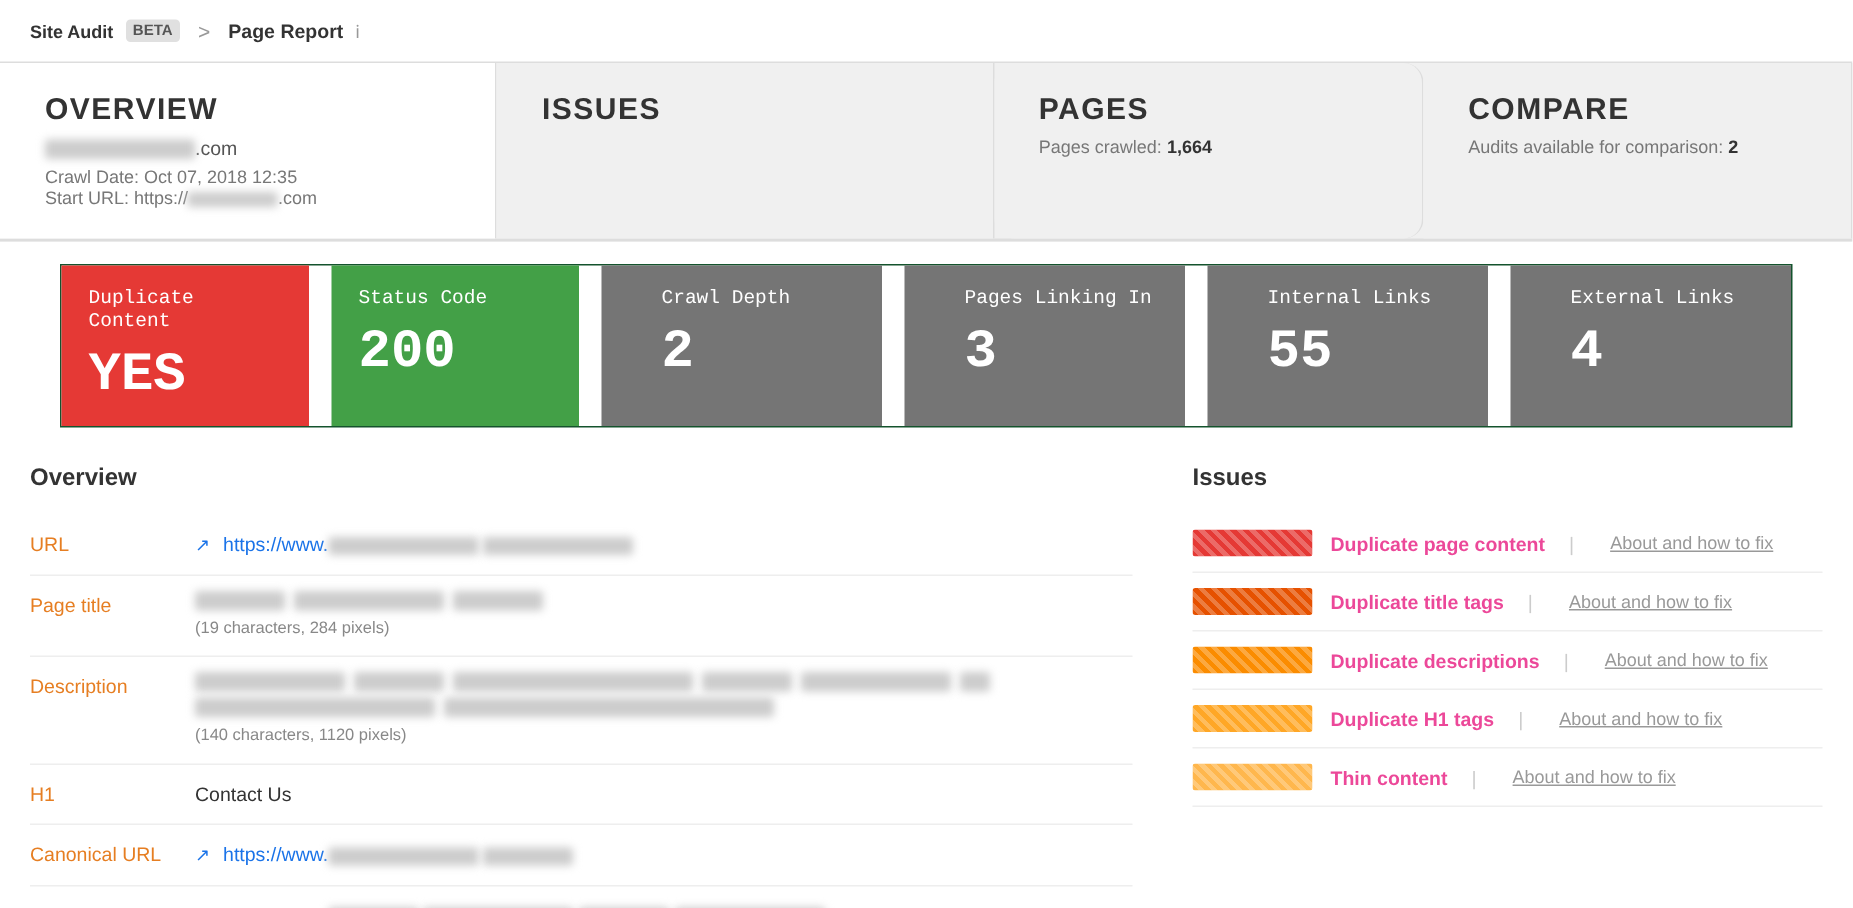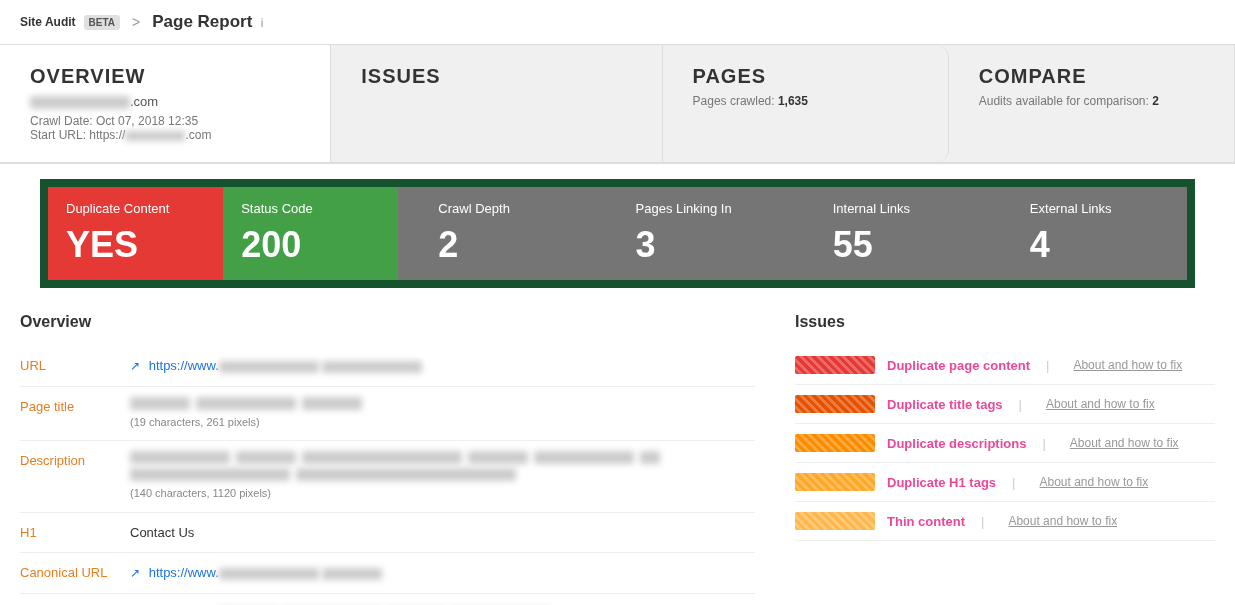--- a/index.html
+++ b/index.html
@@ -4,27 +4,27 @@
   <style>
     * { box-sizing: border-box; margin: 0; padding: 0; }
     body { font-family: Arial, sans-serif; font-size: 13px; color: #333; background: #fff; width: 1235px; }
 
     
     .header { display: flex; align-items: center; justify-content: space-between; padding: 12px 20px; border-bottom: 1px solid #ddd; }
     .header-left { display: flex; align-items: center; gap: 8px; font-size: 14px; color: #555; }
     .header-left .site-audit { font-weight: bold; color: #333; font-size: 12px; }
     .beta-badge { background: #e0e0e0; color: #555; font-size: 10px; font-weight: bold; padding: 2px 5px; border-radius: 3px; vertical-align: middle; }
     .header-left .separator { color: #999; margin: 0 4px; }
-    .page-report-title { font-weight: bold; font-size: 17px; color: #333; }
+    .page-report-title { font-weight: bold; font-size: 13px; color: #333; }
     .info-icon { color: #999; font-size: 12px; cursor: pointer; }
     .logo { color: #1a73e8; font-size: 22px; font-weight: bold; }
     .logo span { color: #e8a01a; }
 
     
-    .metric-cards { display: flex; gap: 0; margin: 15px 20px; border: 8px solid #14532d; }
+    .metric-cards { display: flex; gap: 15px; margin: 15px 20px; border: 1px solid #14532d; font-family: Liberation Mono, monospace; }
     .metric-card { padding: 14px 18px; flex: 1; color: #fff; }
     .metric-card .metric-label { font-size: 13px; font-weight: normal; margin-bottom: 8px; }
     .metric-card .metric-value { font-size: 36px; font-weight: bold; }
     .card-red { background: #e53935; }
     .card-green { background: #43a047; }
     .card-gray { background: #757575; padding-left: 40px; }
 
     
     .content-area { display: flex; padding: 10px 20px; gap: 40px; }
     .overview-panel { flex: 1; }
@@ -97,21 +97,21 @@
       <span>Start URL: https://</span><span class="blur-block blur-sm" style="height:10px;"></span><span>.com</span>
     </div>
   </div>
 
   <div class="main-tab" style="flex:1.2;">
     <div class="t-title">ISSUES</div>
   </div>
 
   <div class="main-tab" style="flex:1;border-radius:13px;">
     <div class="t-title">PAGES</div>
-    <div class="t-sub">Pages crawled: <b>1,635</b></div>
+    <div class="t-sub">Pages crawled: <b>1,664</b></div>
   </div>
 
   <div class="main-tab" style="flex:1;">
     <div class="t-title">COMPARE</div>
     <div class="t-sub">Audits available for comparison: <b>2</b></div>
   </div>
 </div>
 
 <div class="overview-wrapper">
   <div class="metric-cards">
@@ -156,21 +156,21 @@
     </div>
 
     <div class="overview-row">
       <div class="overview-label">Page title</div>
       <div class="overview-value">
         <div class="blur-row">
           <span class="blur-block blur-sm"></span>
           <span class="blur-block blur-md"></span>
           <span class="blur-block blur-sm"></span>
         </div>
-        <span class="sub-text">(19 characters, 261 pixels)</span>
+        <span class="sub-text">(19 characters, 284 pixels)</span>
       </div>
     </div>
 
     <div class="overview-row">
       <div class="overview-label">Description</div>
       <div class="overview-value">
         <div class="blur-row">
           <span class="blur-block blur-md"></span>
           <span class="blur-block blur-sm"></span>
           <span class="blur-block blur-lg"></span>

